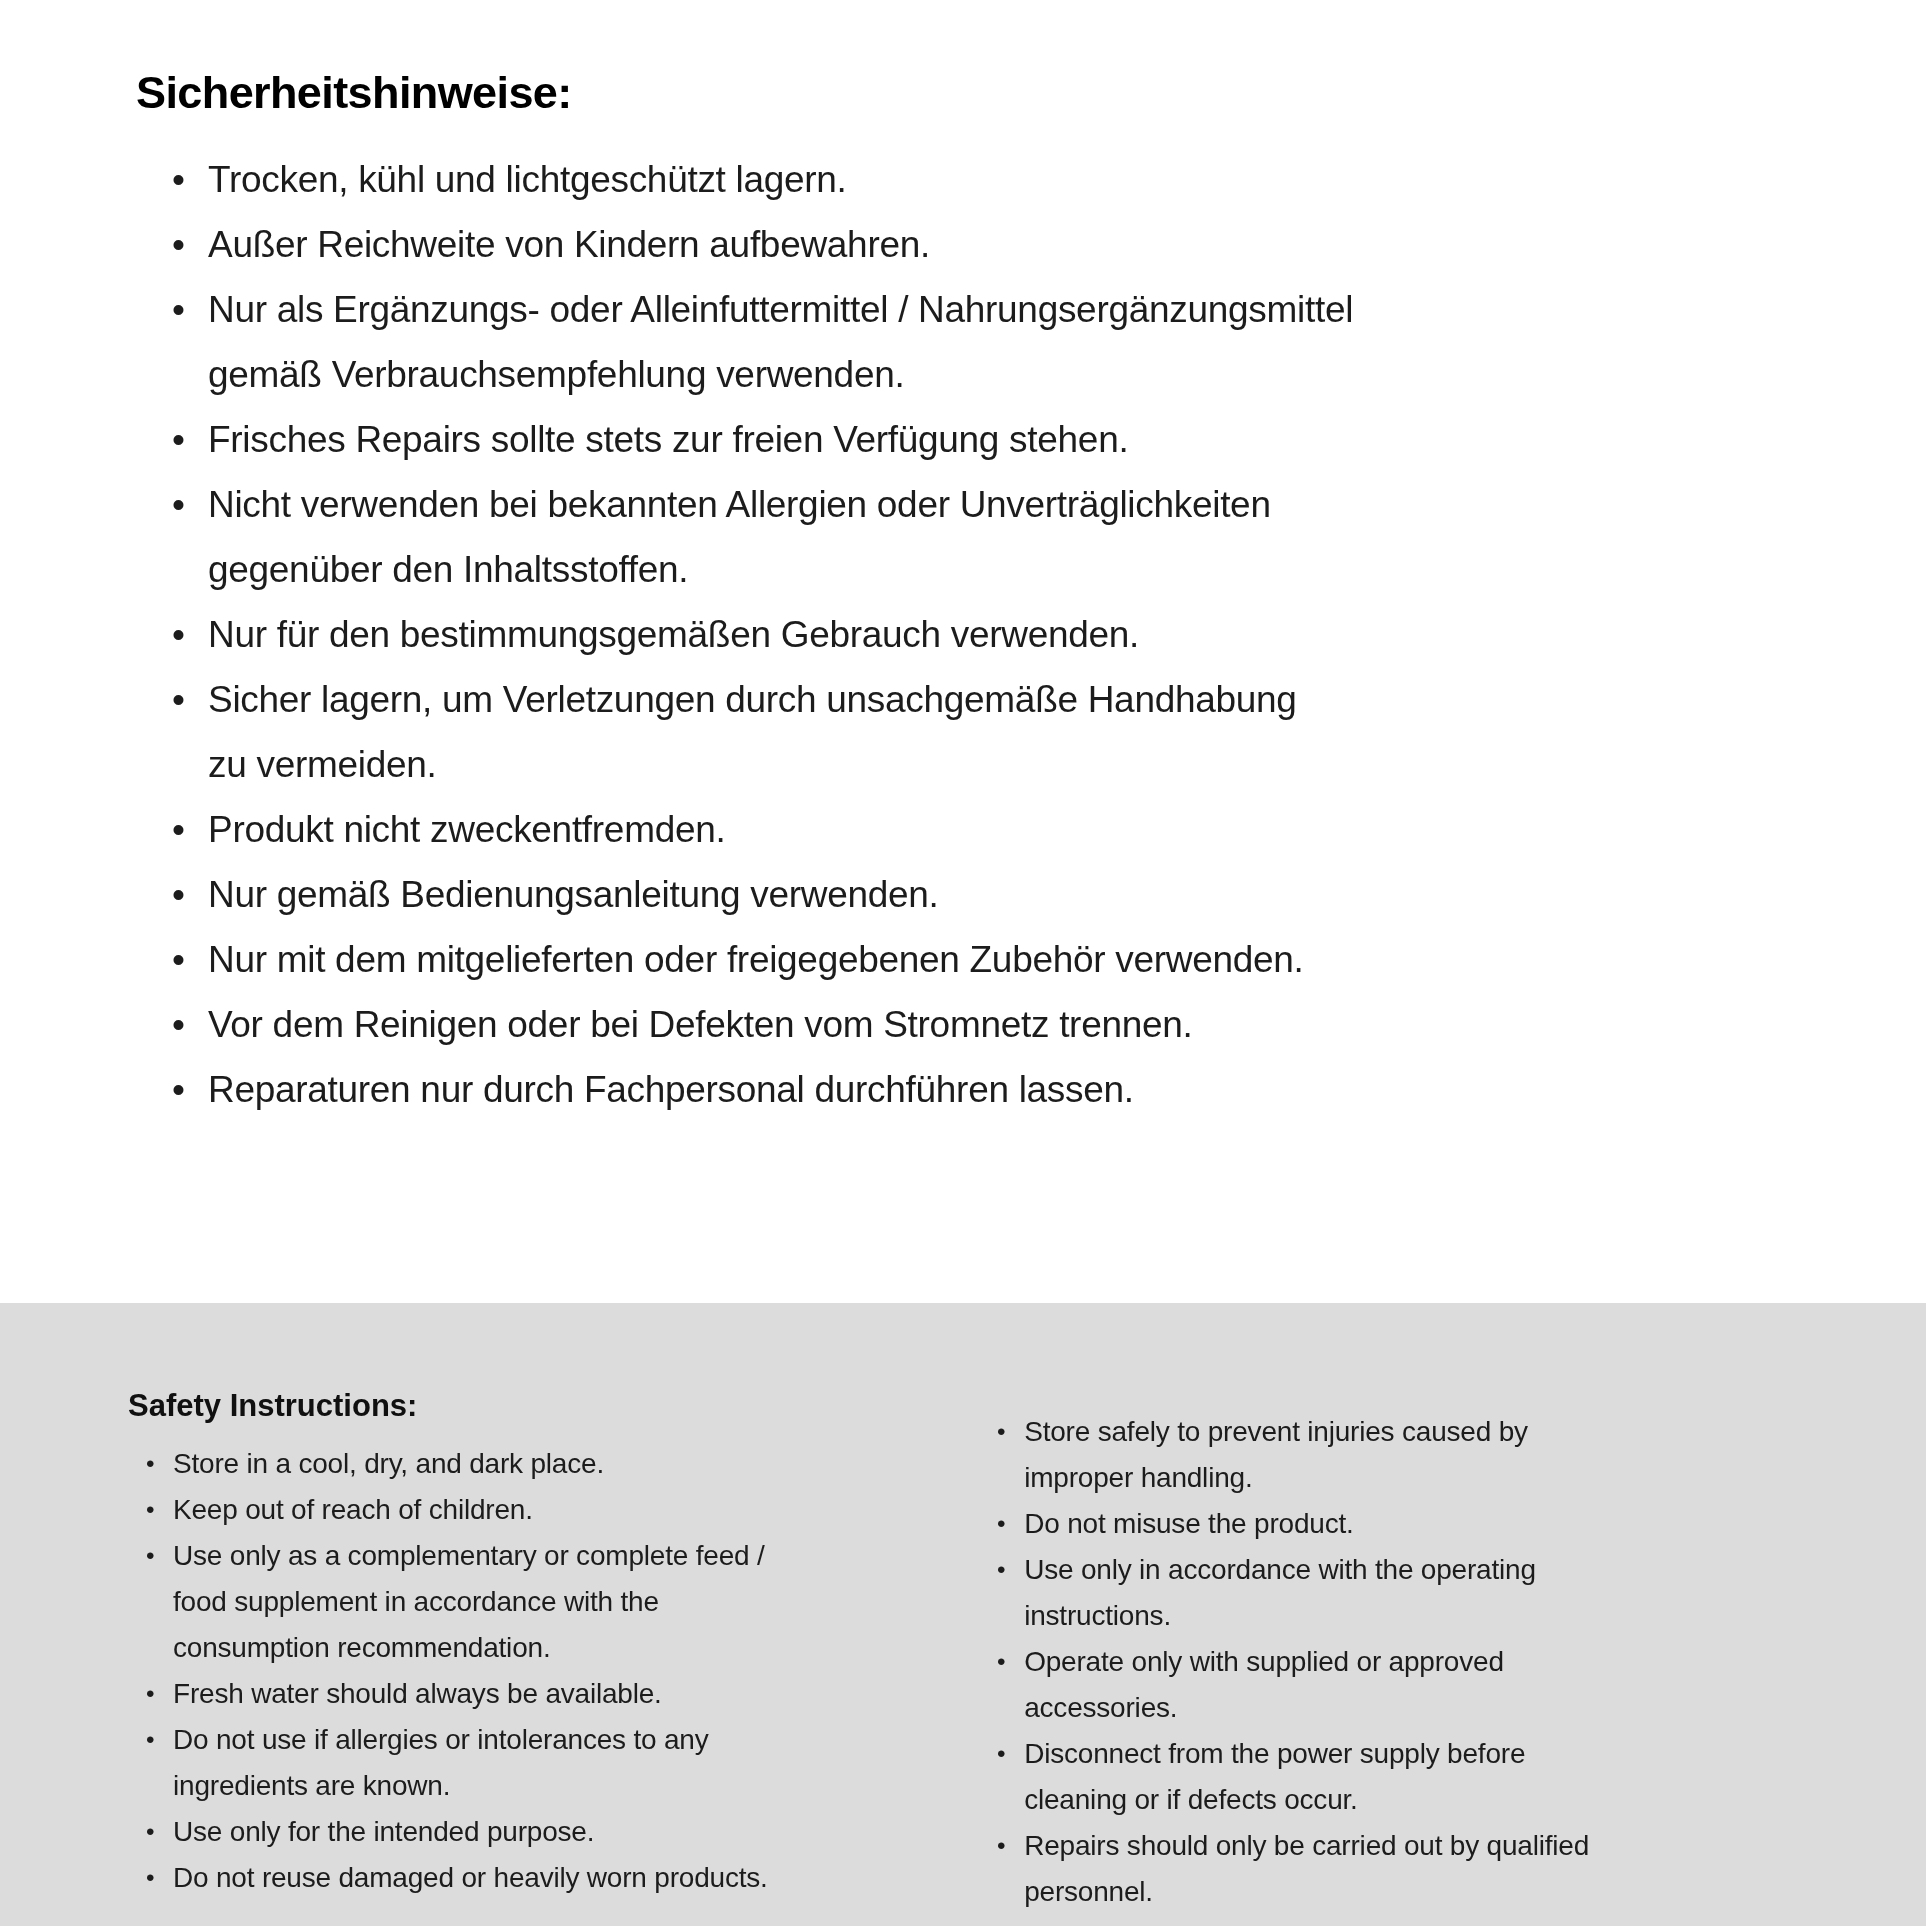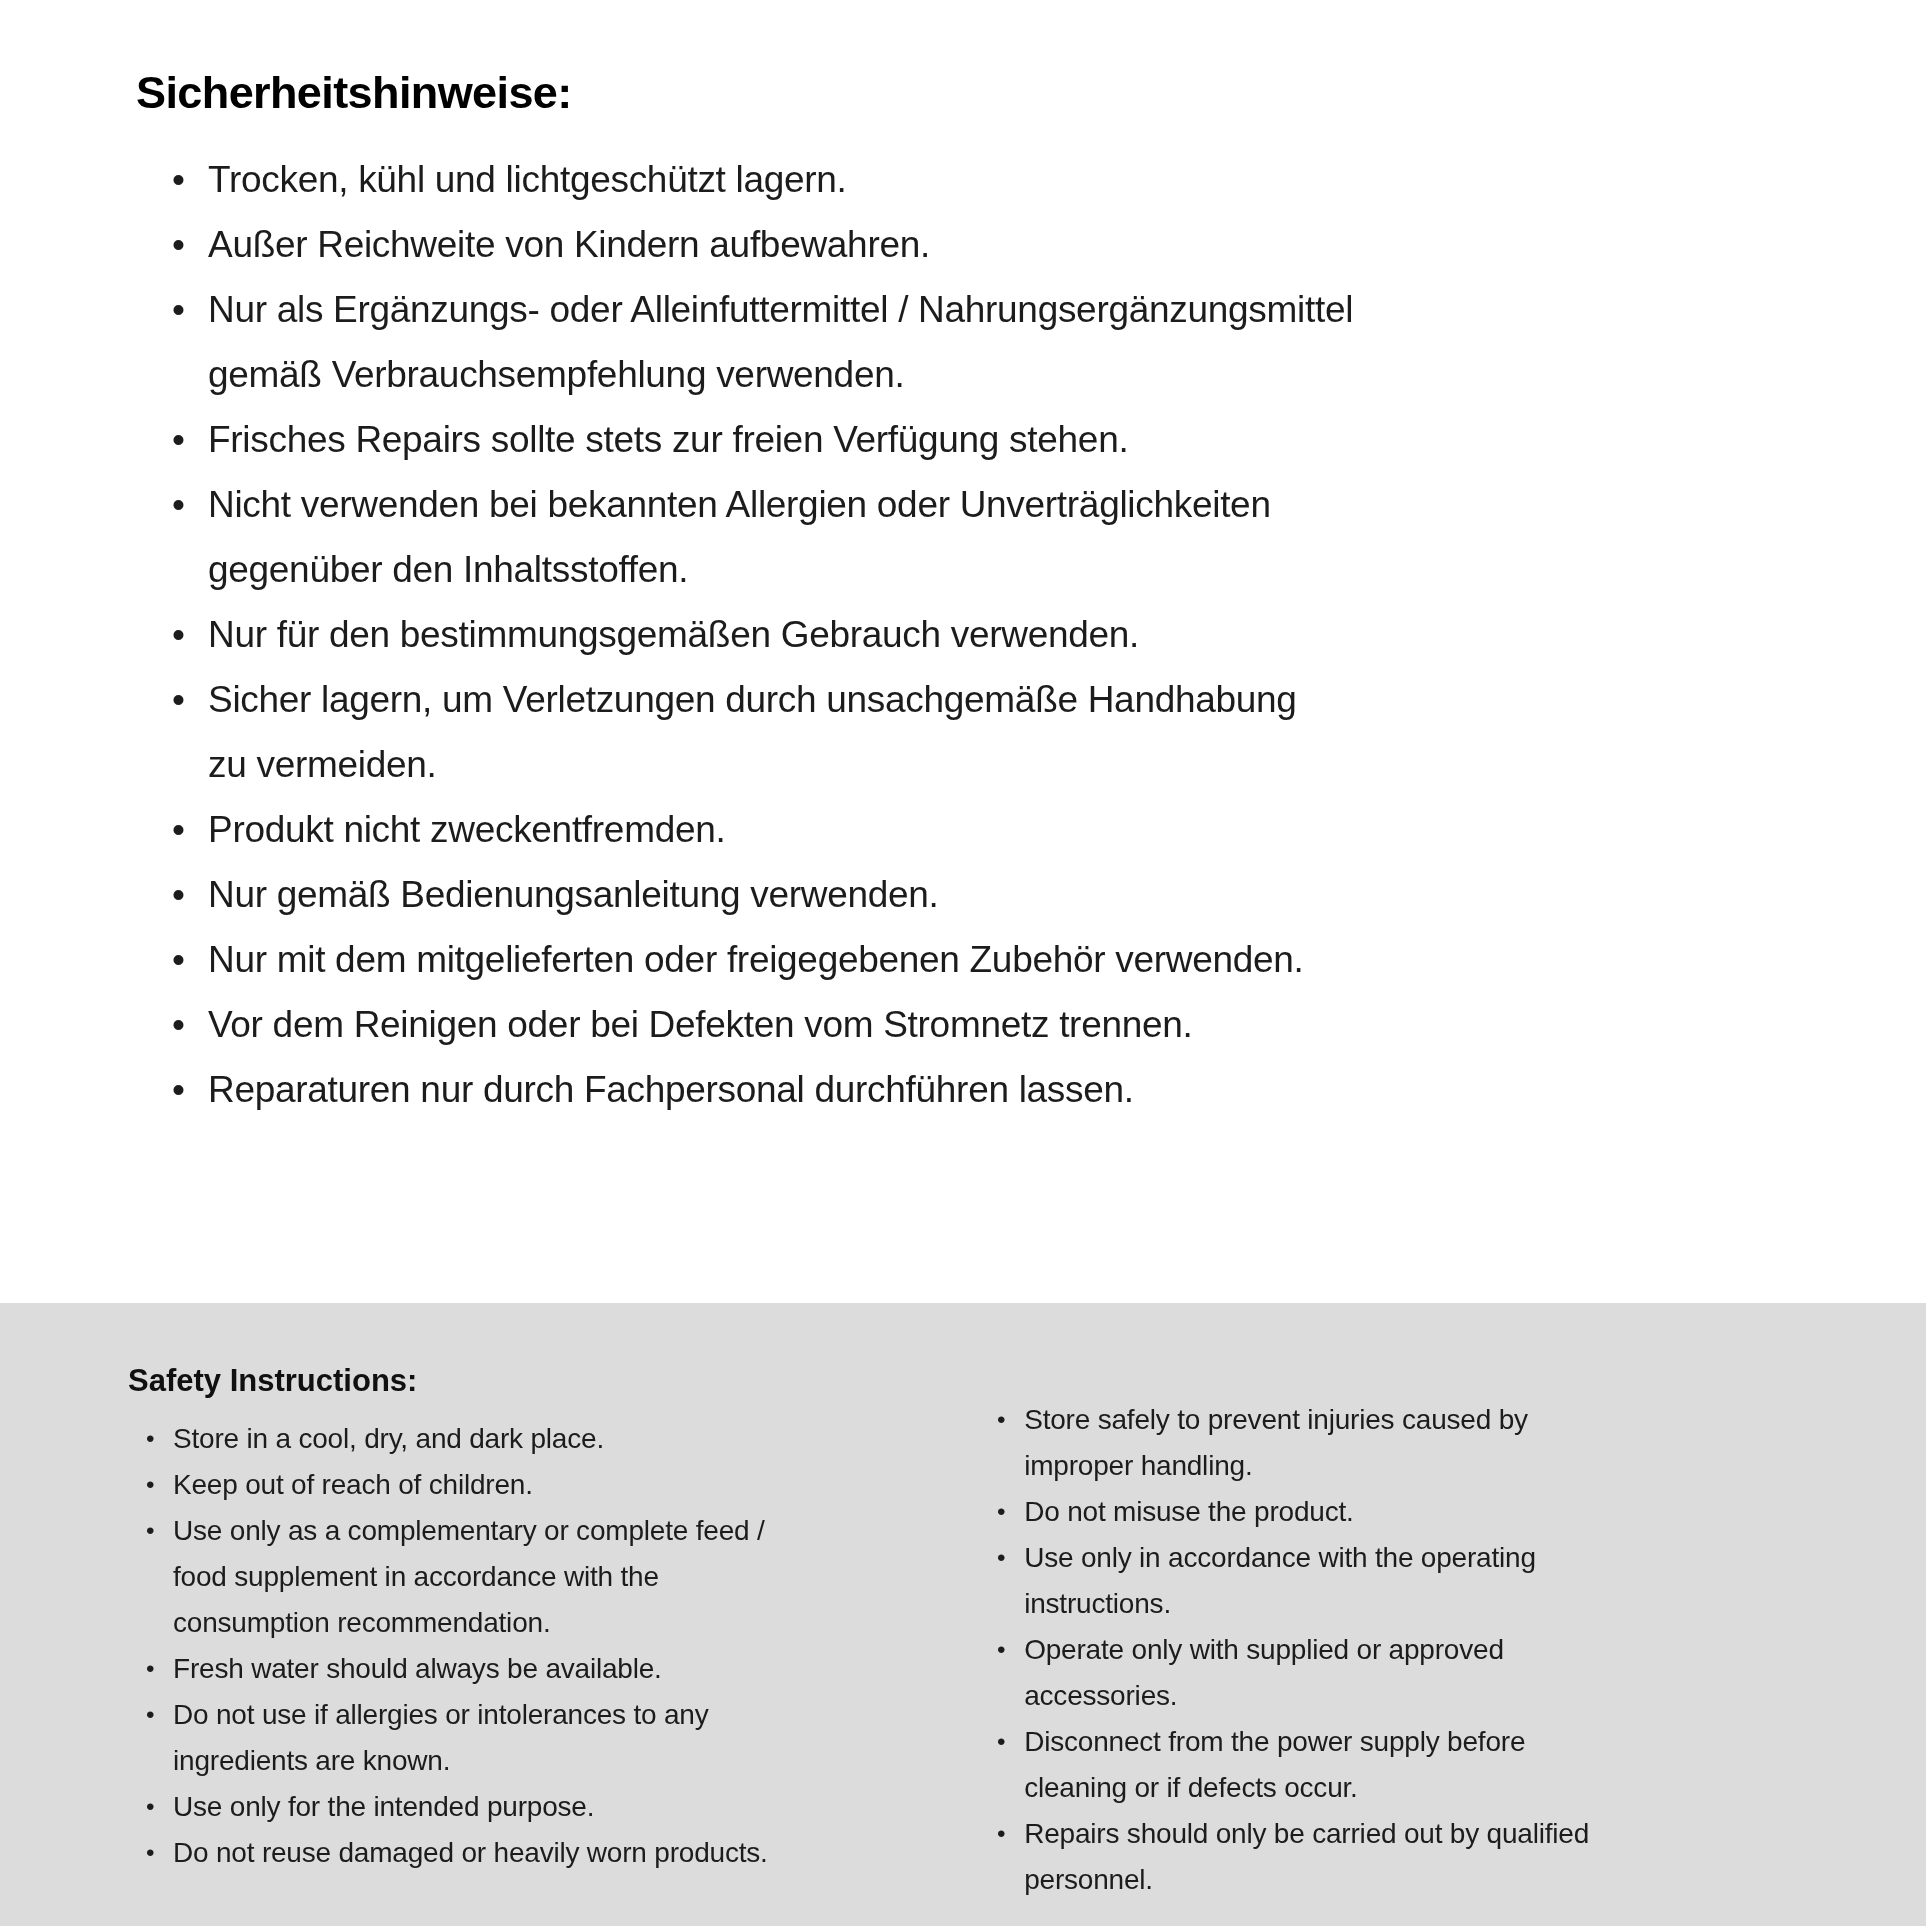--- a/index.html
+++ b/index.html
@@ -21,21 +21,21 @@
   .de li {
     position:relative; font-size:37px; line-height:65px;
     padding-left:40px; white-space:pre-line; letter-spacing:-0.3px;
   }
   .de li::before { content:"\2022"; position:absolute; left:3.9px; top:0; }
 
   
   .en {
     position:absolute; left:0; top:1303px; width:1926px; height:623px;
     background:#dcdcdc; padding:60px 58px 0 128px;
-    display:flex; align-items:flex-start;
+    display:flex; align-items:center;
   }
   .col-left  { width:835px; }
   .col-right { width:905px; margin-left:58px;margin-top:34px; }
   .en h2 { font-size:31px; font-weight:700; color:#101010; margin-bottom:16.7px; }
   .en ul { list-style:none; margin-left:14px; }
   .en li {
     position:relative; font-size:28px; line-height:46px;
     padding-left:31px; white-space:pre-line; letter-spacing:-0.2px;
   }
   .en li::before { content:"\2022"; position:absolute; left:3.9px; top:0; font-size:24.4px; }

